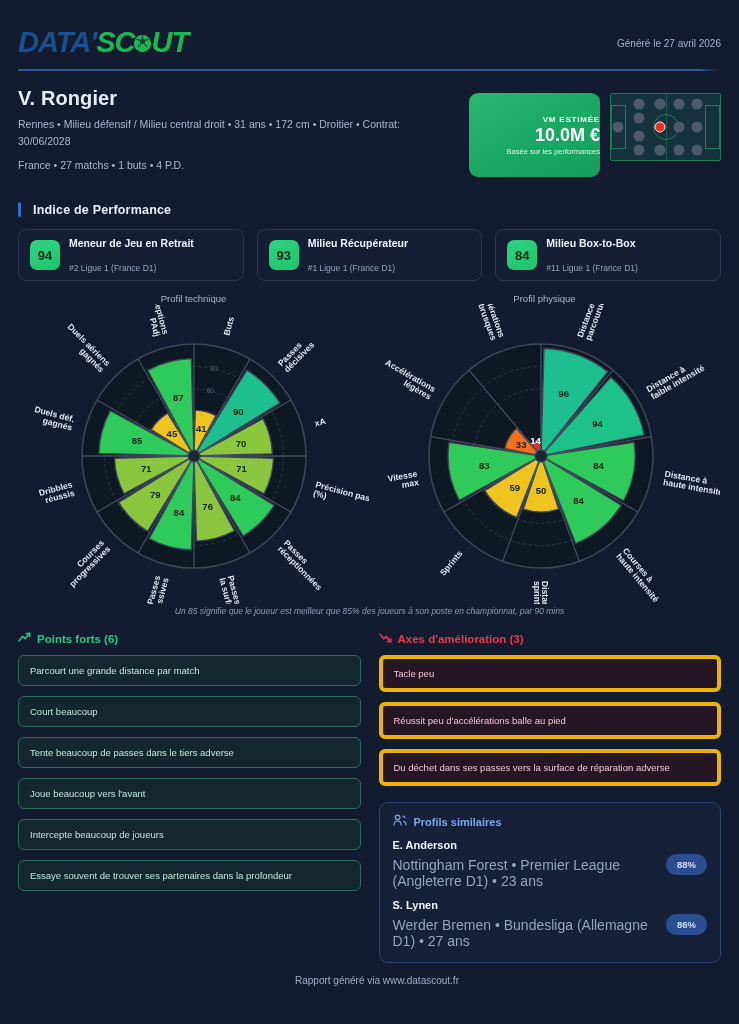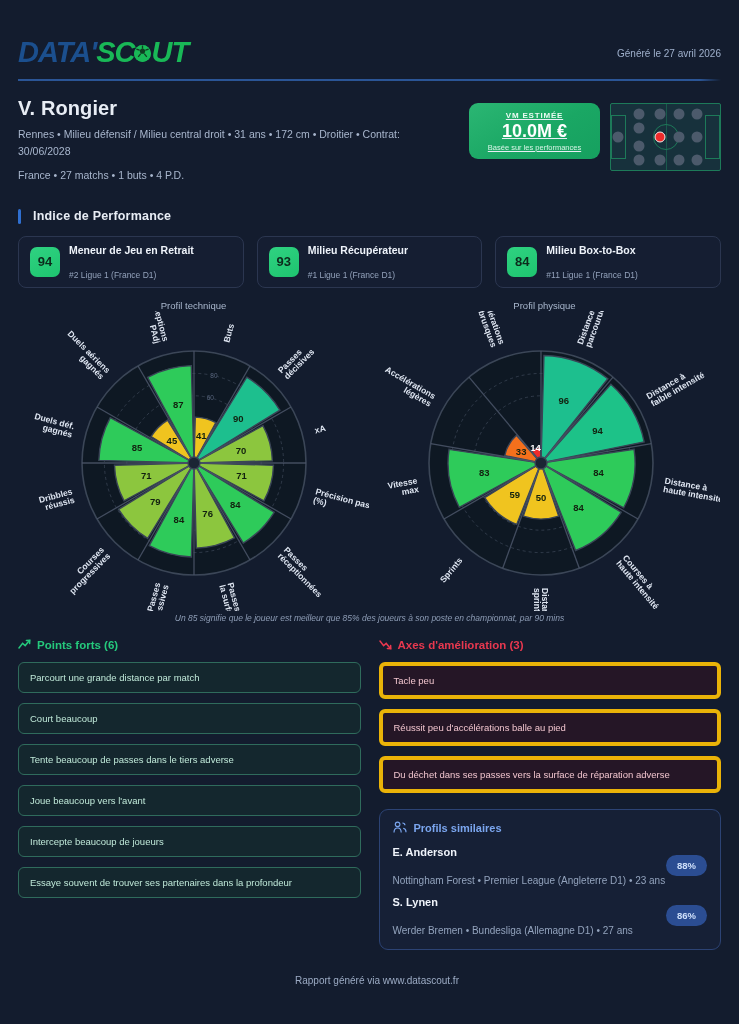--- a/index.html
+++ b/index.html
@@ -7,41 +7,40 @@
   body {
     background: #131c2e;
     font-family: "Liberation Sans", sans-serif;
     color: #e8edf5;
     overflow: hidden;
     position: relative;
   }
   .page { width: 739px; height: 1024px; position: relative; padding: 0 18px; }
 
   
-  .topbar { display: flex; align-items: flex-start; justify-content: space-between; padding-top: 36px; }
+  .topbar { display: flex; align-items: flex-start; justify-content: space-between; padding-top: 26px; }
   .logo { font-size: 29px; font-weight: bold; font-style: italic; letter-spacing: -1px; display: flex; align-items: center; }
   .logo .blue { color: #1b4f8e; }
   .logo .grn { color: #19b857; }
   .ball { width: 17px; height: 17px; border-radius: 50%; background: #19b857; position: relative; display: inline-block; margin: 0 0px; transform: translateY(1px); }
   .ball svg { position: absolute; left: 0; top: 0; }
   .gen-date { font-size: 10px; color: #9fb0cc; padding-top: 12px; }
   .hr { height: 2px; background: linear-gradient(to right, #2f5fa8, #2f5fa8 97%, rgba(47,95,168,0) 100%); margin-top: 10px; opacity: .85; }
 
   
   .identity { display: flex; justify-content: space-between; align-items: flex-start; margin-top: 16px; gap: 15px; }
   .ident-left { max-width: 430px; }
   .pname { font-size: 20px; font-weight: bold; letter-spacing: .1px; }
   .pmeta { font-size: 10.5px; color: #a8b6cd; line-height: 1.65; margin-top: 6px; }
   .ident-right { display: flex; gap: 10px; align-items: flex-start; }
   .vm-card {
-    width: 131px; height: 56px; border-radius: 9px;
+    width: 131px; height: 84px; border-radius: 9px;
     background: linear-gradient(150deg, #2bb673 0%, #1aa764 55%, #16a05f 100%);
-    display: flex; flex-direction: column; align-items: center; justify-content: center; gap: 1px;
+    display: flex; flex-direction: column; align-items: flex-end; justify-content: center; gap: 1px;
     margin-top: 6px;
-    text-decoration: underline;
   }
   .vm-lbl { font-size: 8px; font-weight: bold; letter-spacing: .8px; color: #e9fbf2; }
   .vm-val { font-size: 18px; font-weight: bold; color: #ffffff; }
   .vm-sub { font-size: 7.5px; color: #d8f5e7; }
   .pitch { width: 111px; height: 68px; margin-top: 6px; border: 1.2px solid #1d7a59; background: #17313c; position: relative; border-radius: 2px; }
   .pitch .line { position: absolute; background: #1d7a59; }
   .pitch .box { position: absolute; border: 1.2px solid #1d7a59; }
   .pitch .circ { position: absolute; border: 1.2px solid #1d7a59; border-radius: 50%; }
   .dot { position: absolute; width: 11px; height: 11px; border-radius: 50%; background: #4c5a6b; transform: translate(-50%,-50%); }
   .dot.me { background: #ef2b2b; border: 1.4px solid #f4ecec; }
@@ -83,21 +82,21 @@
     border-radius: 6px; font-size: 9.5px; padding: 9px 11px; margin-top: 10px;
   }
   .chip.s { background: #16322e8a; border: 1px solid #2f6b5c; color: #bfe8d8; }
   .chip.w { background: #3512208a; border: 4px solid #eab308; color: #f0c4cd; }
 
   
   .similar { margin-top: 16px; border: 1px solid #2c4374; border-radius: 9px; background: #19243d9c; padding: 11px 13px 13px; }
   .similar-head { display: flex; align-items: center; gap: 7px; font-size: 11px; font-weight: bold; color: #7ba6ef; }
   .simrow { display: flex; align-items: center; justify-content: space-between; margin-top: 10px; }
   .simrow .nm { font-size: 11px; font-weight: bold; color: #f0f4fb; }
-  .simrow .cl { font-size: 10px; color: #93a3bd; margin-top: 17px; }
+  .simrow .cl { font-size: 14px; color: #93a3bd; margin-top: 6px; }
   .pct { background: #2b4d92; color: #cfe0fb; font-size: 9.5px; font-weight: bold; border-radius: 11px; padding: 5px 11px; }
 
   
   .footer { position: absolute; left: 15px; right: 0; bottom: 38px; text-align: center; font-size: 10px; color: #9cabc4; }
 </style>
 </head>
 <body>
 
 <div class="page">
 

